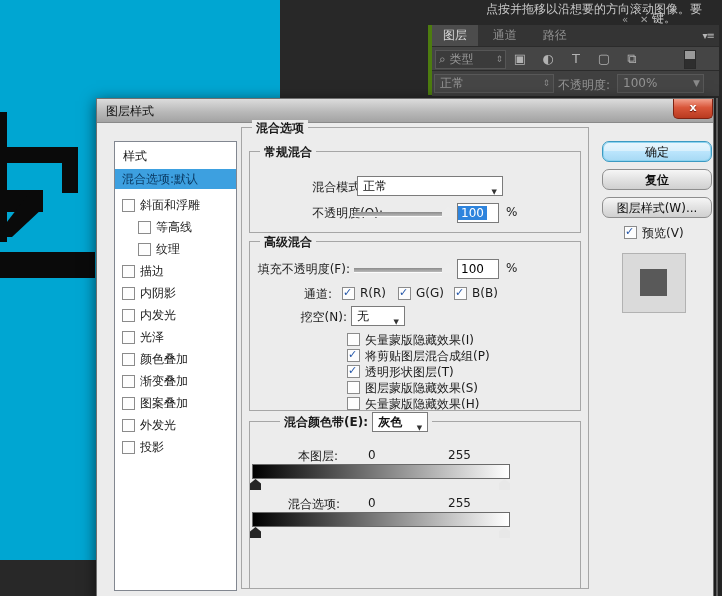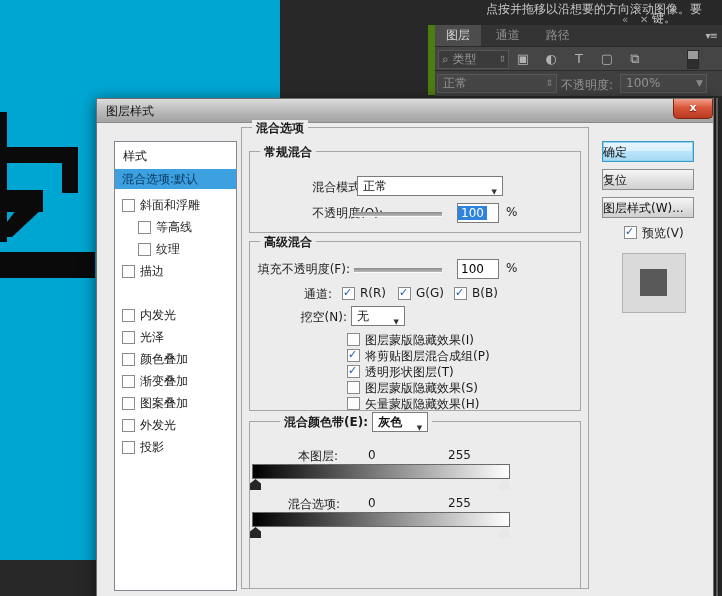--- a/index.html
+++ b/index.html
@@ -9,21 +9,21 @@
 
   
   .canvas{background:#00a6d2;}
   
   .tip{color:#c9c9c9;font-size:12px;white-space:nowrap;}
 
   
   .dock-ic{color:#a0a0a0;font-size:10px;line-height:10px;}
 
   
-  .panel{left:428px;top:25px;width:287px;height:70px;background:#3f3f3f;border-left:7px solid #4d7c0f;}
+  .panel{left:428px;top:25px;width:287px;height:70px;background:#3f3f3f;border-left:4px solid #4d7c0f;}
   .tabbar{position:absolute;left:0;top:0;width:287px;height:21px;background:#343434;}
   .tab{display:inline-block;width:46px;height:21px;line-height:21px;text-align:center;color:#8f8f8f;}
   .tab.active{background:#4c4c4c;color:#d6d6d6;}
   .pmenu{position:absolute;right:5px;top:5px;color:#b5b5b5;font-size:10px;letter-spacing:-1px;}
   .frow{position:absolute;left:0;top:21px;width:287px;height:24px;background:#454545;border-top:1px solid #2b2b2b;}
   .typecombo{position:absolute;left:3px;top:3px;width:66px;height:17px;background:#3b3b3b;border:1px solid #565656;color:#9a9a9a;line-height:17px;padding-left:3px;}
   .typecombo .ud{float:right;margin-right:2px;color:#8a8a8a;font-size:9px;}
   .fic{position:absolute;top:2px;width:22px;height:19px;text-align:center;color:#b2b2b2;font-size:13px;line-height:19px;}
   .minislider{position:absolute;left:252px;top:3px;width:10px;height:17px;background:linear-gradient(#9a9a9a 45%,#2e2e2e 45%);border:1px solid #2a2a2a;}
   .brow{position:absolute;left:0;top:45px;width:287px;height:25px;background:#404040;border-top:1px solid #2b2b2b;}
@@ -64,21 +64,21 @@
 
   .optrow{position:absolute;white-space:nowrap;color:#1a1a1a;}
   .optrow .cb{margin-right:5px;margin-top:1px;}
 
   .grad{position:absolute;height:13px;background:linear-gradient(to right,#000,#fff);border:1px solid #6a6a6a;}
   .mark{position:absolute;width:11px;height:11px;clip-path:polygon(50% 0,100% 40%,100% 100%,0 100%,0 40%);}
   .mark.dark{background:#262626;}
   .mark.light{background:#e8e8e8;filter:drop-shadow(0 0 1px #444);}
 
   
-  .btn{position:absolute;left:505px;width:92px;height:21px;text-align:left;line-height:20px;color:#111;background:linear-gradient(#f6f6f6,#e4e4e4 45%,#d0d0d0);border:1px solid #8e8e8e;border-radius:0;box-sizing:border-box;}
+  .btn{position:absolute;left:505px;width:110px;height:21px;text-align:center;line-height:20px;color:#111;background:linear-gradient(#f6f6f6,#e4e4e4 45%,#d0d0d0);border:1px solid #8e8e8e;border-radius:7px;box-sizing:border-box;}
   .btn.default{background:linear-gradient(#eaf6fd,#d9f0fc 45%,#bde6fd 46%,#a6d9f4);border:1px solid #3c9ac2;box-shadow:0 0 0 1px #8ed3ef inset;}
   .swatch{position:absolute;left:525px;top:154px;width:62px;height:58px;background:#dadada;border:1px solid #b2b2b2;}
   .swatch .inner{position:absolute;left:17px;top:15px;width:27px;height:27px;background:#595959;}
 
   .edge{left:716px;top:98px;width:2px;height:498px;background:#5d5d5d;}
 </style>
 </head>
 <body>
 
 <div id="screen">
@@ -140,20 +140,21 @@
       <div class="closebtn">x</div>
     </div>
 
     <div class="abs listbox">
       <div class="lb-head">样式</div>
       <div class="lb-sel">混合选项:默认</div>
       <div class="lb-item" style="top:52px;"><span class="cb"></span><span>斜面和浮雕</span></div>
       <div class="lb-item ind" style="top:74px;"><span class="cb"></span><span>等高线</span></div>
       <div class="lb-item ind" style="top:96px;"><span class="cb"></span><span>纹理</span></div>
       <div class="lb-item" style="top:118px;"><span class="cb"></span><span>描边</span></div>
+      <div class="lb-item" style="top:140px;"><span class="cb"></span><span>内阴影</span></div>
       <div class="lb-item" style="top:162px;"><span class="cb"></span><span>内发光</span></div>
       <div class="lb-item" style="top:184px;"><span class="cb"></span><span>光泽</span></div>
       <div class="lb-item" style="top:206px;"><span class="cb"></span><span>颜色叠加</span></div>
       <div class="lb-item" style="top:228px;"><span class="cb"></span><span>渐变叠加</span></div>
       <div class="lb-item" style="top:250px;"><span class="cb"></span><span>图案叠加</span></div>
       <div class="lb-item" style="top:272px;"><span class="cb"></span><span>外发光</span></div>
       <div class="lb-item" style="top:294px;"><span class="cb"></span><span>投影</span></div>
     </div>
 
     <div class="fset" style="left:144px;top:28px;width:346px;height:460px;">
@@ -186,21 +187,21 @@
       <div class="optrow" style="left:92px;top:44px;"><span class="cb on"></span><span>R(R)</span></div>
       <div class="optrow" style="left:148px;top:44px;"><span class="cb on"></span><span>G(G)</span></div>
       <div class="optrow" style="left:204px;top:44px;"><span class="cb on"></span><span>B(B)</span></div>
 
       <div class="lab rlab" style="left:20px;top:67px;width:77px;">挖空(N):</div>
       <div class="wcombo" style="left:101px;top:64px;width:54px;">
         <span>无</span>
         <span class="dar">▼</span>
       </div>
 
-      <div class="optrow" style="left:97px;top:90px;"><span class="cb"></span><span>图层蒙版隐藏效果(I)</span></div>
+      <div class="optrow" style="left:97px;top:90px;"><span class="cb"></span><span>矢量蒙版隐藏效果(I)</span></div>
       <div class="optrow" style="left:97px;top:122px;"><span class="cb on"></span><span>透明形状图层(T)</span></div>
       <div class="optrow" style="left:97px;top:106px;"><span class="cb on"></span><span>将剪贴图层混合成组(P)</span></div>
       <div class="optrow" style="left:97px;top:138px;"><span class="cb"></span><span>图层蒙版隐藏效果(S)</span></div>
       <div class="optrow" style="left:97px;top:154px;"><span class="cb"></span><span>矢量蒙版隐藏效果(H)</span></div>
     </div>
 
     <div class="fset" style="left:152px;top:322px;width:330px;height:166px;background:#ececec;">
       <div class="legend" style="left:30px;top:-10px;">
         <span>混合颜色带(E):</span>
         <span class="wcombo" style="position:relative;display:inline-block;width:56px;top:0;vertical-align:middle;">
@@ -218,21 +219,21 @@
 
       <div class="lab" style="left:38px;top:74px;">混合选项:</div>
       <div class="lab" style="left:118px;top:74px;">0</div>
       <div class="lab" style="left:198px;top:74px;">255</div>
       <div class="grad" style="left:2px;top:90px;width:256px;"></div>
       <div class="mark dark" style="left:0px;top:105px;"></div>
       <div class="mark light" style="left:249px;top:105px;"></div>
     </div>
 
     <div class="btn default" style="top:42px;">确定</div>
-    <div class="btn" style="top:70px;">复位</div>
+    <div class="btn" style="top:70px;font-weight:bold;">复位</div>
     <div class="btn" style="top:98px;">图层样式(W)...</div>
     <div class="optrow" style="left:527px;top:126px;">
       <span class="cb on"></span><span>预览(V)</span>
     </div>
     <div class="swatch">
       <div class="inner"></div>
     </div>
   </div>
 
   <div class="abs edge"></div>

